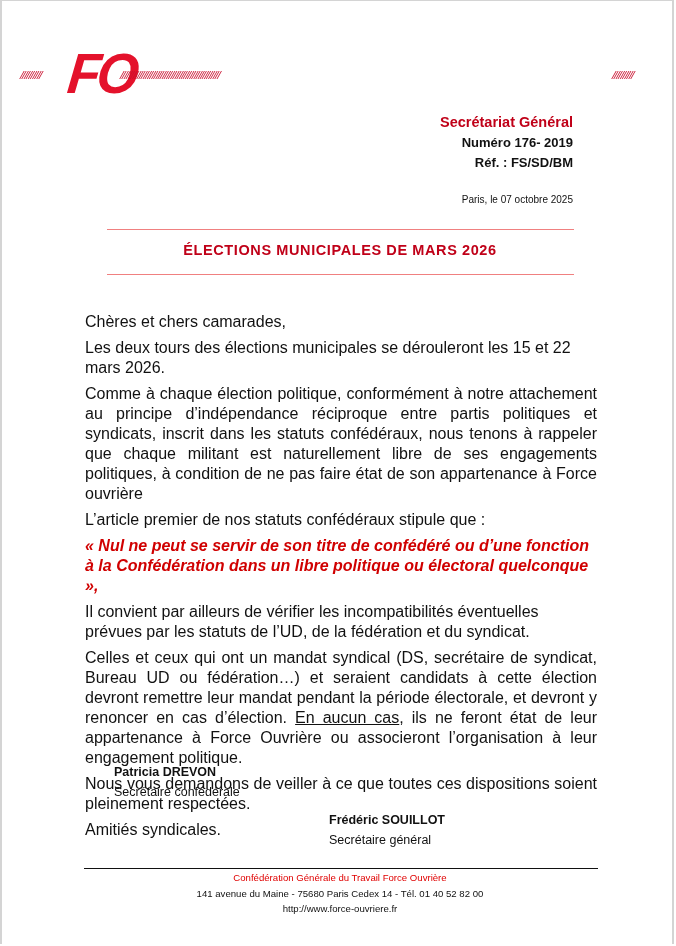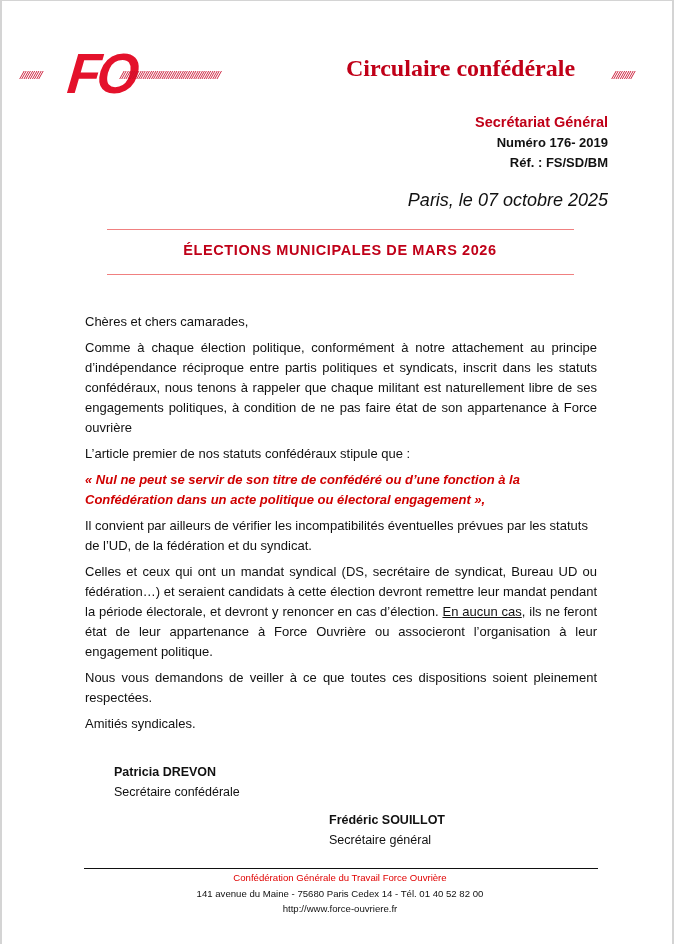--- a/index.html
+++ b/index.html
@@ -2,67 +2,67 @@
 <html><head>
 <meta charset="utf-8">
 <style>
   html, body { margin:0; padding:0; background:#ffffff; }
   body { width:676px; height:946px; position:relative; overflow:hidden; font-family:"Liberation Sans", sans-serif; color:#111; }
   .page { position:absolute; left:0; top:0; width:674px; height:944px; border-left:2px solid #d4d4d4; border-top:1px solid #d4d4d4; border-right:2px solid #d4d4d4; box-sizing:border-box; background:#fff; }
   .header { position:absolute; left:18px; top:44px; height:60px; width:640px; }
   .slashes { position:absolute; top:22px; color:#c8102e; font-family:"Liberation Serif", serif; font-style:italic; font-weight:bold; font-size:13px; letter-spacing:-1.5px; }
   .logo { position:absolute; left:48px; top:0; font-family:"Liberation Sans", sans-serif; font-weight:bold; font-style:italic; font-size:54px; color:#e4122b; letter-spacing:-4px; line-height:56px; transform:skewX(-6deg) scaleY(1.05); }
   .title { position:absolute; left:326px; top:10px; font-family:"Liberation Serif", serif; font-weight:bold; font-size:24px; color:#c00018; }
-  .meta { position:absolute; right:64px; top:110px; text-align:right; font-size:13px; line-height:20px; }
+  .meta { position:absolute; right:99px; top:110px; text-align:right; font-size:13px; line-height:20px; }
   .meta .sec { color:#c00018; font-weight:bold; font-size:14.5px; line-height:22px; }
   .meta .num, .meta .ref { font-weight:bold; }
-  .meta .date { margin-top:17px; font-size:18px;font-style:italic; }
+  .meta .date { margin-top:17px; font-size:10px; }
   .rule { position:absolute; left:105px; width:467px; height:1px; background:#f08080; }
   .subject { position:absolute; left:0; width:676px; top:241px; text-align:center; color:#c00018; font-weight:bold; font-size:14.5px; letter-spacing:0.6px; }
-  .body { position:absolute; left:83px; width:512px; top:311px; font-size:13px; line-height:20px; }
+  .body { position:absolute; left:83px; width:512px; top:311px; font-size:16px; line-height:20px; }
   .body p { margin:0 0 6px 0; text-align:justify; }
   .body p.left { text-align:left; }
   .quote { color:#d00000; font-weight:bold; font-style:italic; }
   .u { text-decoration:underline;margin-top:44px; }
   .sigs { position:absolute; top:761px; left:0; width:676px; font-size:12.5px; line-height:20px; }
   .sig { position:absolute; width:220px; }
   .sig .name { font-weight:bold; }
   .footer-rule { position:absolute; left:82px; top:867px; width:514px; height:1px; background:#111; }
   .footer { position:absolute; left:0; width:676px; top:869px; text-align:center; font-size:9.6px; line-height:15.5px; }
   .footer .org { color:#e00000; }
 </style>
 </head>
 <body>
 
 <div class="page">
 
   <div class="header">
     <span class="slashes" style="left:0;">//////////</span>
     <span class="logo">FO</span>
     <span class="slashes" style="left:100px;">///////////////////////////////////////////////</span>
-    <span class="title">Circulaire confédérale</span>
     <span class="slashes" style="left:592px;">//////////</span>
   </div>
 
   <div class="meta">
     <div class="sec">Secrétariat Général</div>
     <div class="num">Numéro 176- 2019</div>
     <div class="ref">Réf. : FS/SD/BM</div>
     <div class="date">Paris, le 07 octobre 2025</div>
   </div>
 
   <div class="rule" style="top:228px;"></div>
   <div class="subject">ÉLECTIONS MUNICIPALES DE MARS 2026</div>
   <div class="rule" style="top:273px;"></div>
 
   <div class="body">
     <p class="left">Chères et chers camarades,</p>
+    <p class="left">Les deux tours des élections municipales se dérouleront les 15 et 22 mars 2026.</p>
     <p>Comme à chaque élection politique, conformément à notre attachement au principe d’indépendance réciproque entre partis politiques et syndicats, inscrit dans les statuts confédéraux, nous tenons à rappeler que chaque militant est naturellement libre de ses engagements politiques, à condition de ne pas faire état de son appartenance à Force ouvrière</p>
     <p class="left">L’article premier de nos statuts confédéraux stipule que :</p>
-    <p class="left quote">« Nul ne peut se servir de son titre de confédéré ou d’une fonction à la Confédération dans un acte politique ou électoral engagement »,</p>
+    <p class="left quote">« Nul ne peut se servir de son titre de confédéré ou d’une fonction à la Confédération dans un libre politique ou électoral quelconque »,</p>
     <p class="left">Il convient par ailleurs de vérifier les incompatibilités éventuelles prévues par les statuts de l’UD, de la fédération et du syndicat.</p>
     <p><span>Celles et ceux qui ont un mandat syndical (DS, secrétaire de syndicat, Bureau UD ou fédération…) et seraient candidats à cette élection devront remettre leur mandat pendant la période électorale, et devront y renoncer en cas d’élection. </span><span class="u">En aucun cas</span><span>, ils ne feront état de leur appartenance à Force Ouvrière ou associeront l’organisation à leur engagement politique.</span></p>
     <p>Nous vous demandons de veiller à ce que toutes ces dispositions soient pleinement respectées.</p>
     <p class="left">Amitiés syndicales.</p>
   </div>
 
   <div class="sigs">
     <div class="sig" style="left:112px;">
       <div class="name">Patricia DREVON</div>
       <div>Secrétaire confédérale</div>

